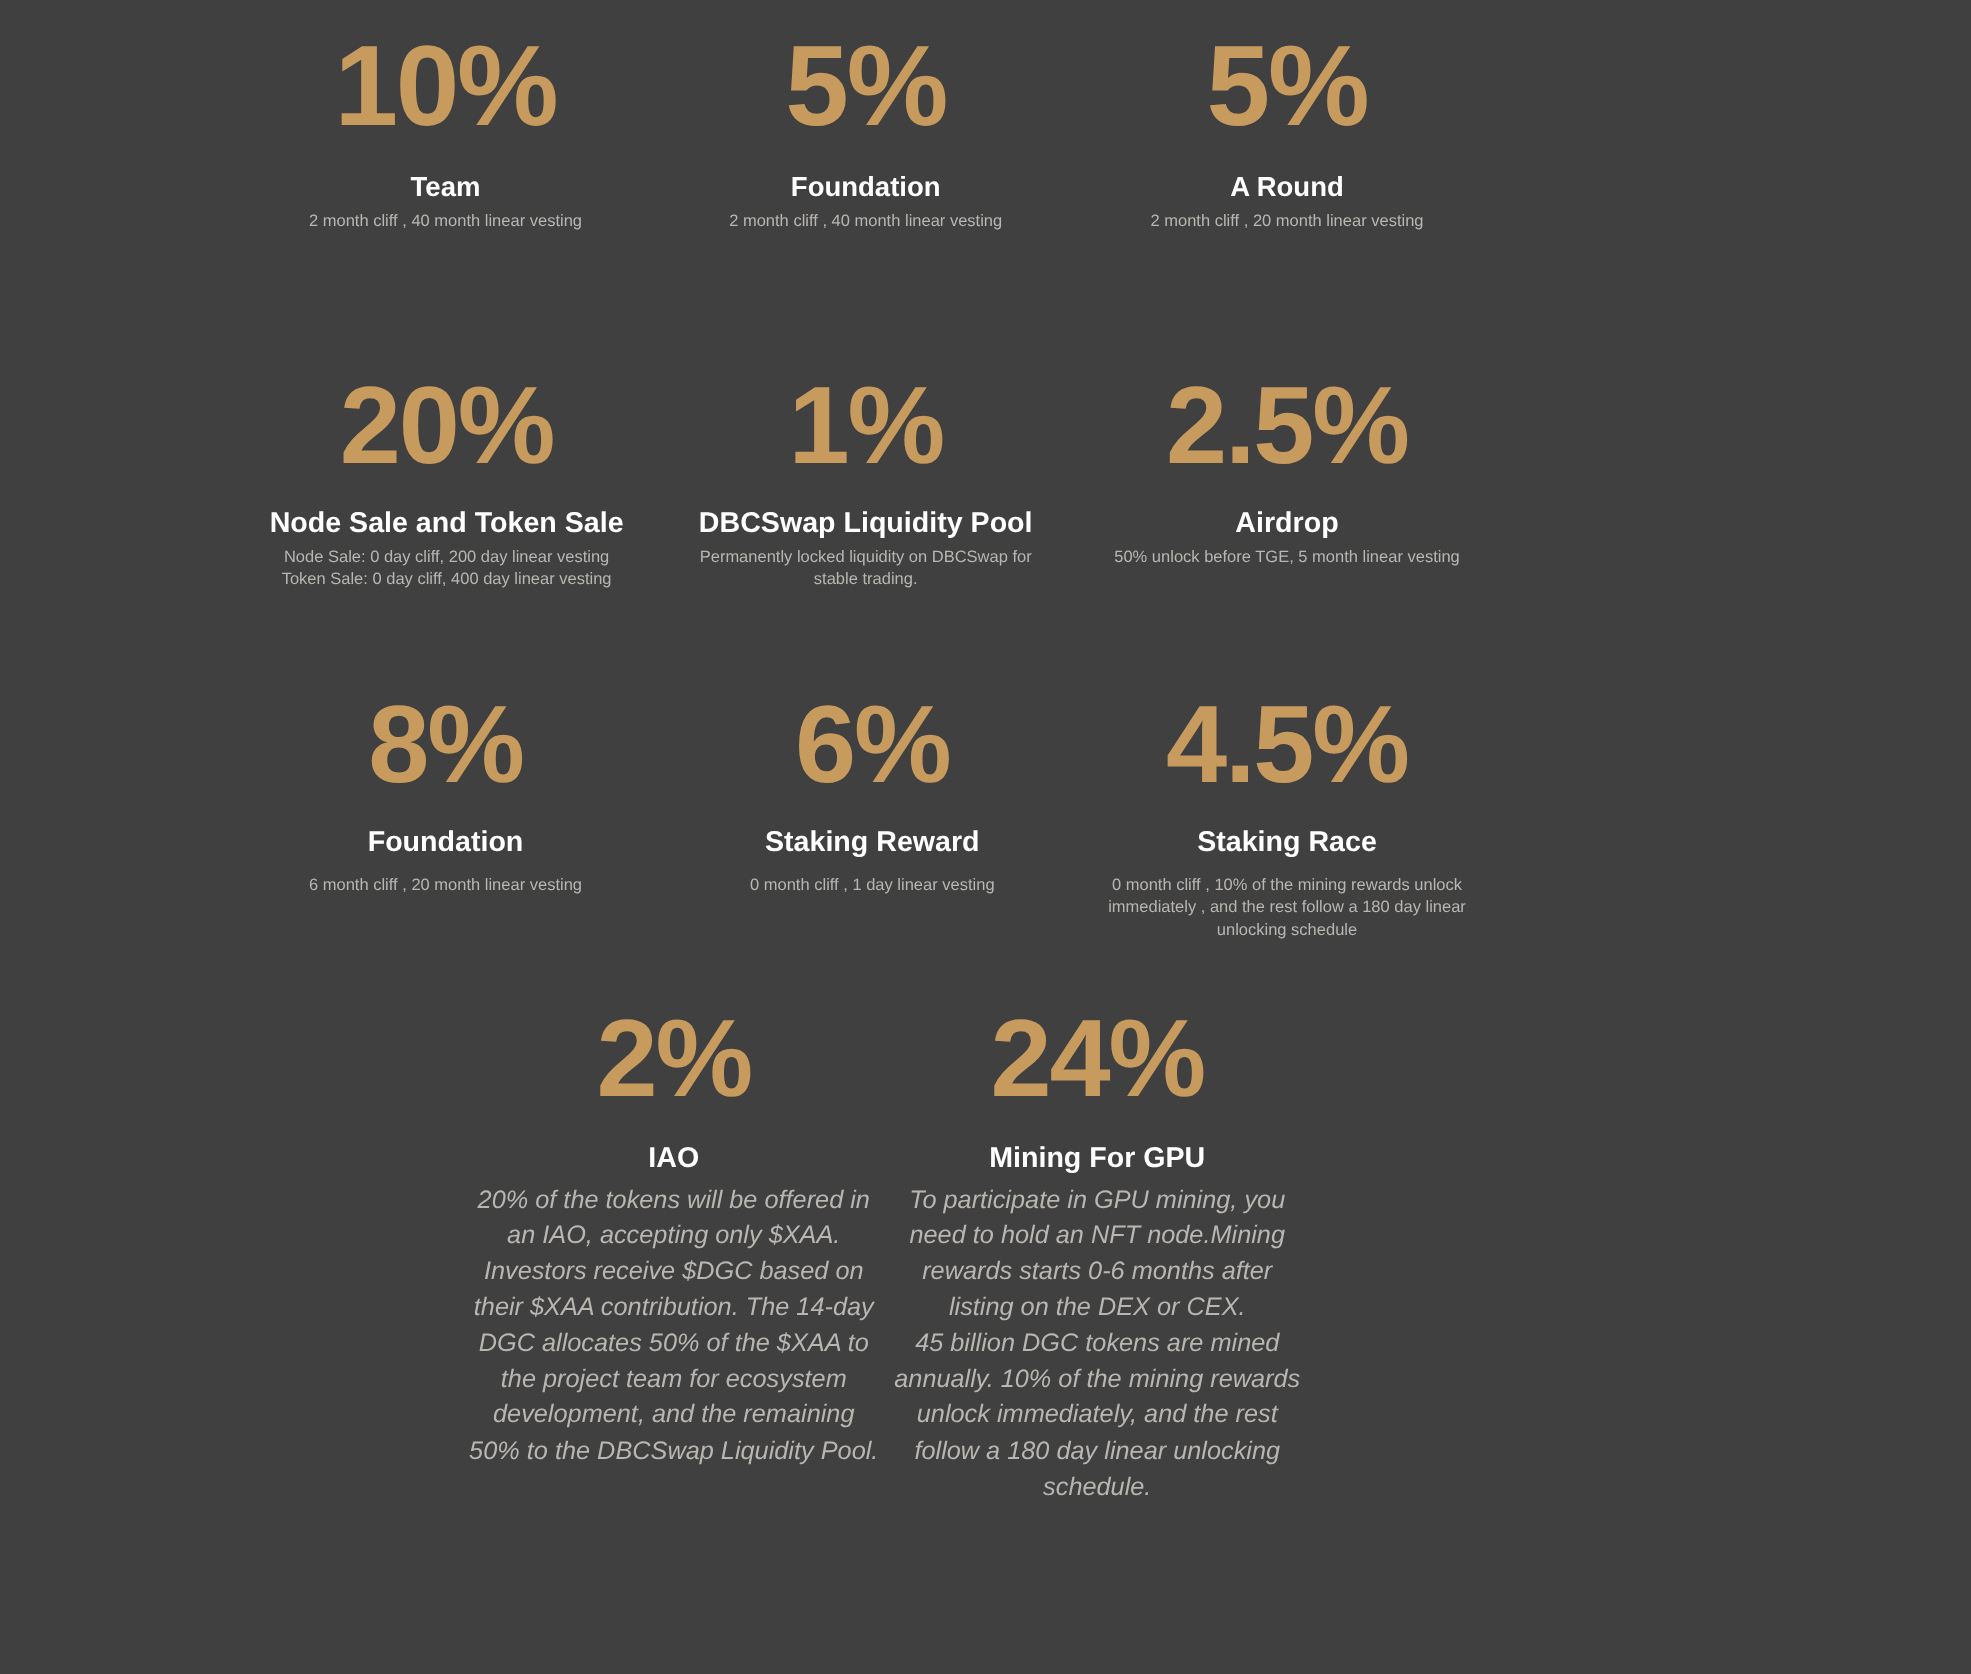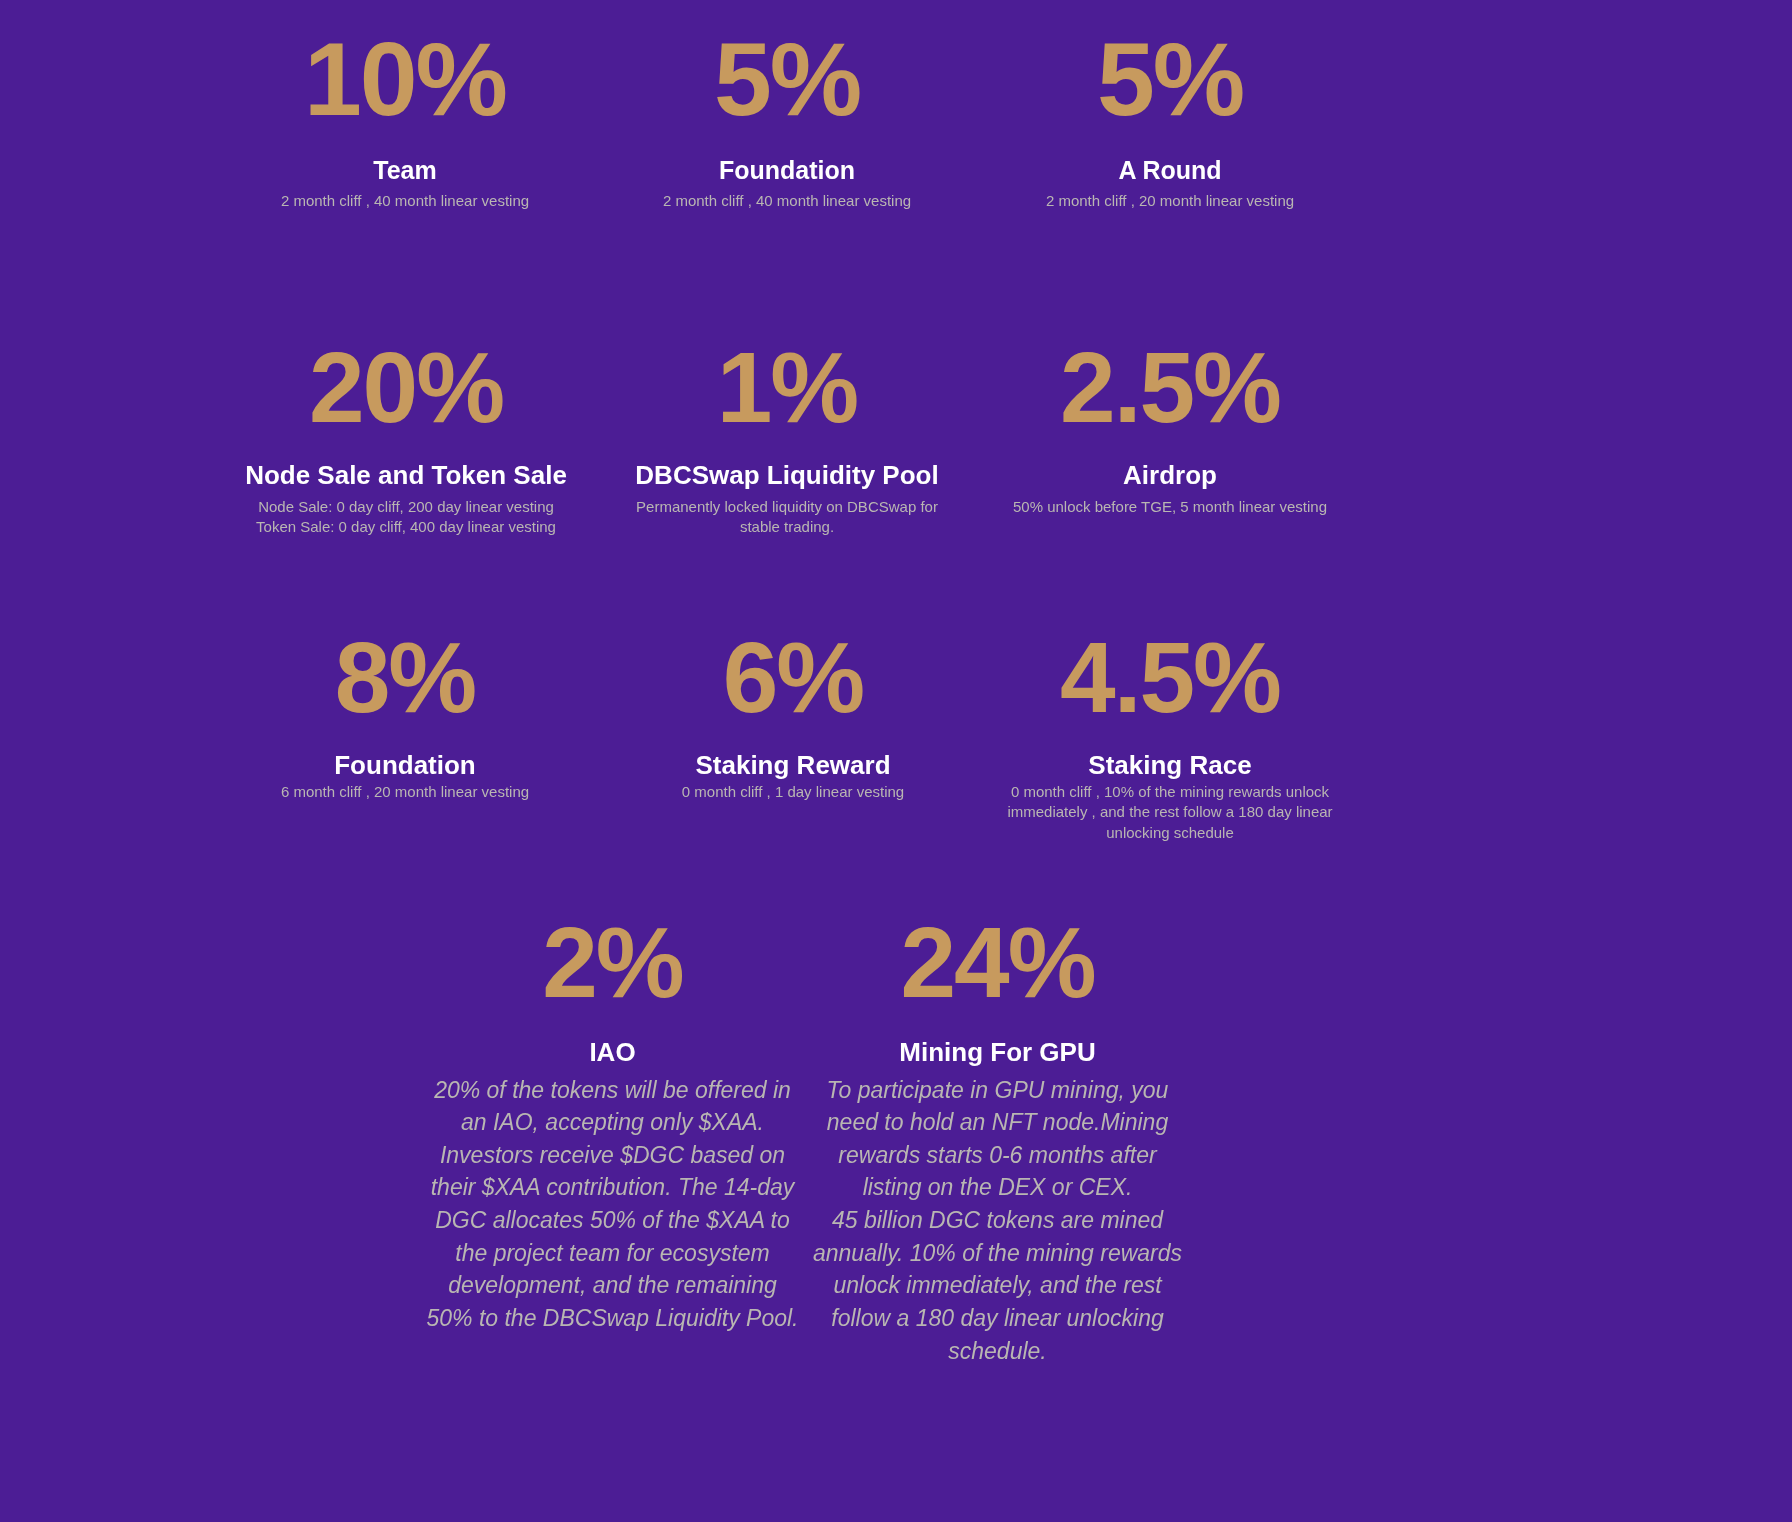--- a/index.html
+++ b/index.html
@@ -13,21 +13,21 @@
 
   body {
     font-family: "Liberation Sans", sans-serif;
     -webkit-font-smoothing: antialiased;
   }
 
   .tokenomics {
     position: relative;
     width: 1792px;
     height: 1522px;
-    background: #4c1d95;
+    background: #404040;
     padding: 0;
   }
 
   
   .card {
     position: absolute;
     text-align: center;
   }
 
   .pct {
@@ -72,21 +72,21 @@
   .r2 .title { margin-top: 24px; font-size: 26px; }
   .r2 .desc { margin-top: 5px; }
 
   #c-nodesale    { left: 236px;  top: 340px; width: 340px; }
   #c-dbcswap     { left: 622px;  top: 340px; width: 330px; }
   #c-airdrop     { left: 1000px; top: 340px; width: 340px; }
 
   
   .r3 .pct { font-size: 100px; }
   .r3 .title { margin-top: 24px; font-size: 26px; }
-  .r3 .desc { margin-top: 0; }
+  .r3 .desc { margin-top: 13px; }
 
   #c-foundation  { left: 250px;  top: 630px; width: 310px; }
   #c-staking     { left: 628px;  top: 630px; width: 330px; }
   #c-miningrace  { left: 1000px; top: 630px; width: 340px; }
 
   
   .r4 .pct { font-size: 100px; }
   .r4 .title { margin-top: 26px; font-size: 26px; }
   .r4 .desc { margin-top: 5px; font-size: 23px; line-height: 1.42; font-style: italic; }
 

